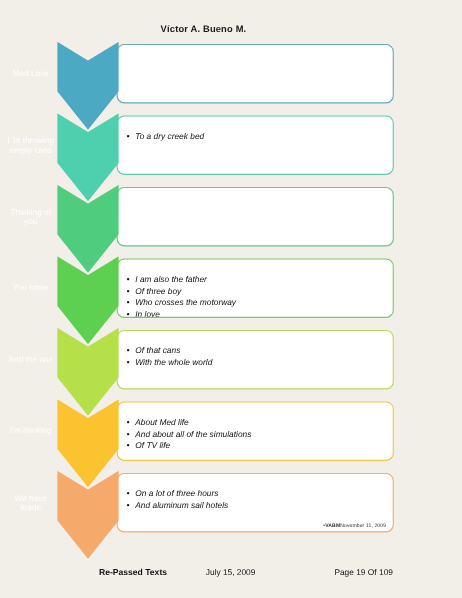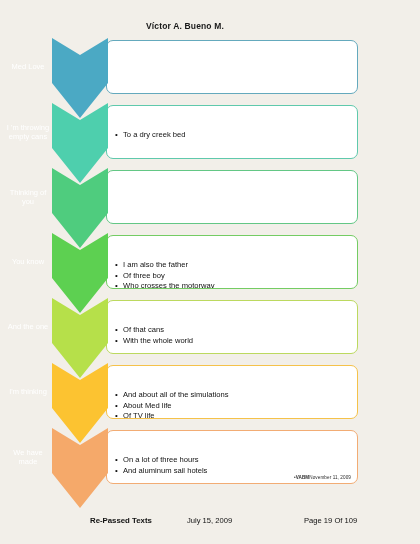--- a/index.html
+++ b/index.html
@@ -80,22 +80,23 @@
     height: 54px;
     background: #ffffff;
     border: 1.1px solid #8ab8c6;
     border-radius: 7px;
     box-sizing: border-box;
     z-index: 1;
     overflow: hidden;
   }
   .box ul {
     margin: 0;
-    padding: 24px 0 0 16px;
+    padding: 13px 0 0 16px;
     list-style: none;
+    font-style: italic;
   }
   .box li {
     font-size: 7.6px;
     line-height: 10.6px;
     color: #111111;
     position: relative;
     white-space: nowrap;
   }
   .box li::before {
     content: "\2022";
@@ -216,22 +217,22 @@
       </div>
       <div class="row">
         <div class="chev-wrap">
           <svg class="chev" viewBox="0 0 56 80" preserveAspectRatio="none">
             <path d="M0,0 L28,17 L56,0 L56,45 L28,80 L0,45 Z" fill="#fcc331"></path>
           </svg>
         </div>
         <div class="chev-label">I'm thinking</div>
         <div class="box" style="border-color: rgb(245, 194, 74);">
           <ul>
+            <li>About Med life</li>
             <li>And about all of the simulations</li>
-            <li>About Med life</li>
             <li>Of TV life</li>
           </ul>
         </div>
       </div>
       <div class="row">
         <div class="chev-wrap">
           <svg class="chev" viewBox="0 0 56 80" preserveAspectRatio="none">
             <path d="M0,0 L28,17 L56,0 L56,45 L28,80 L0,45 Z" fill="#f5a96a"></path>
           </svg>
         </div>

